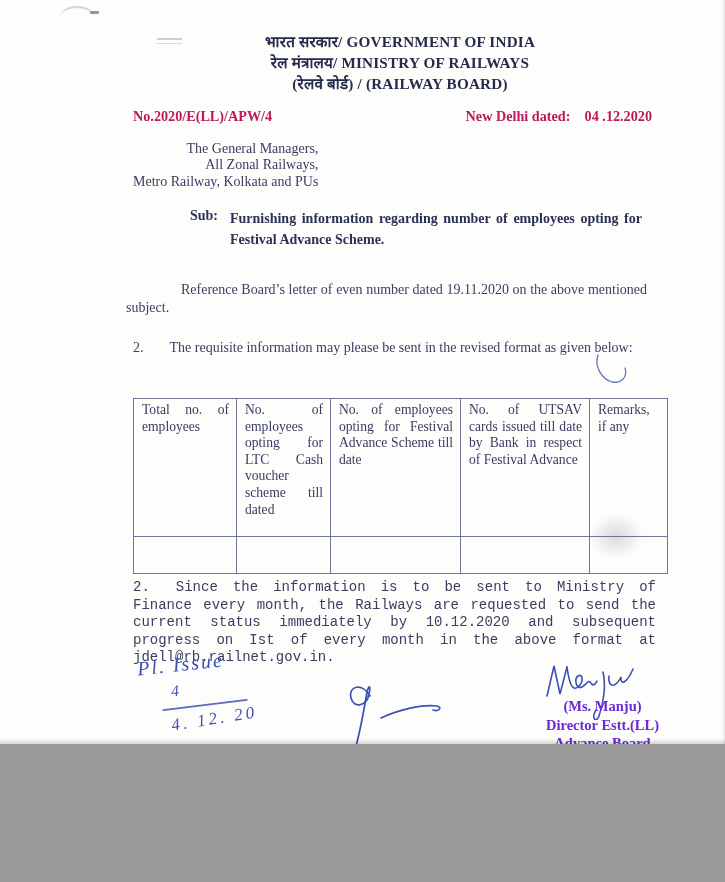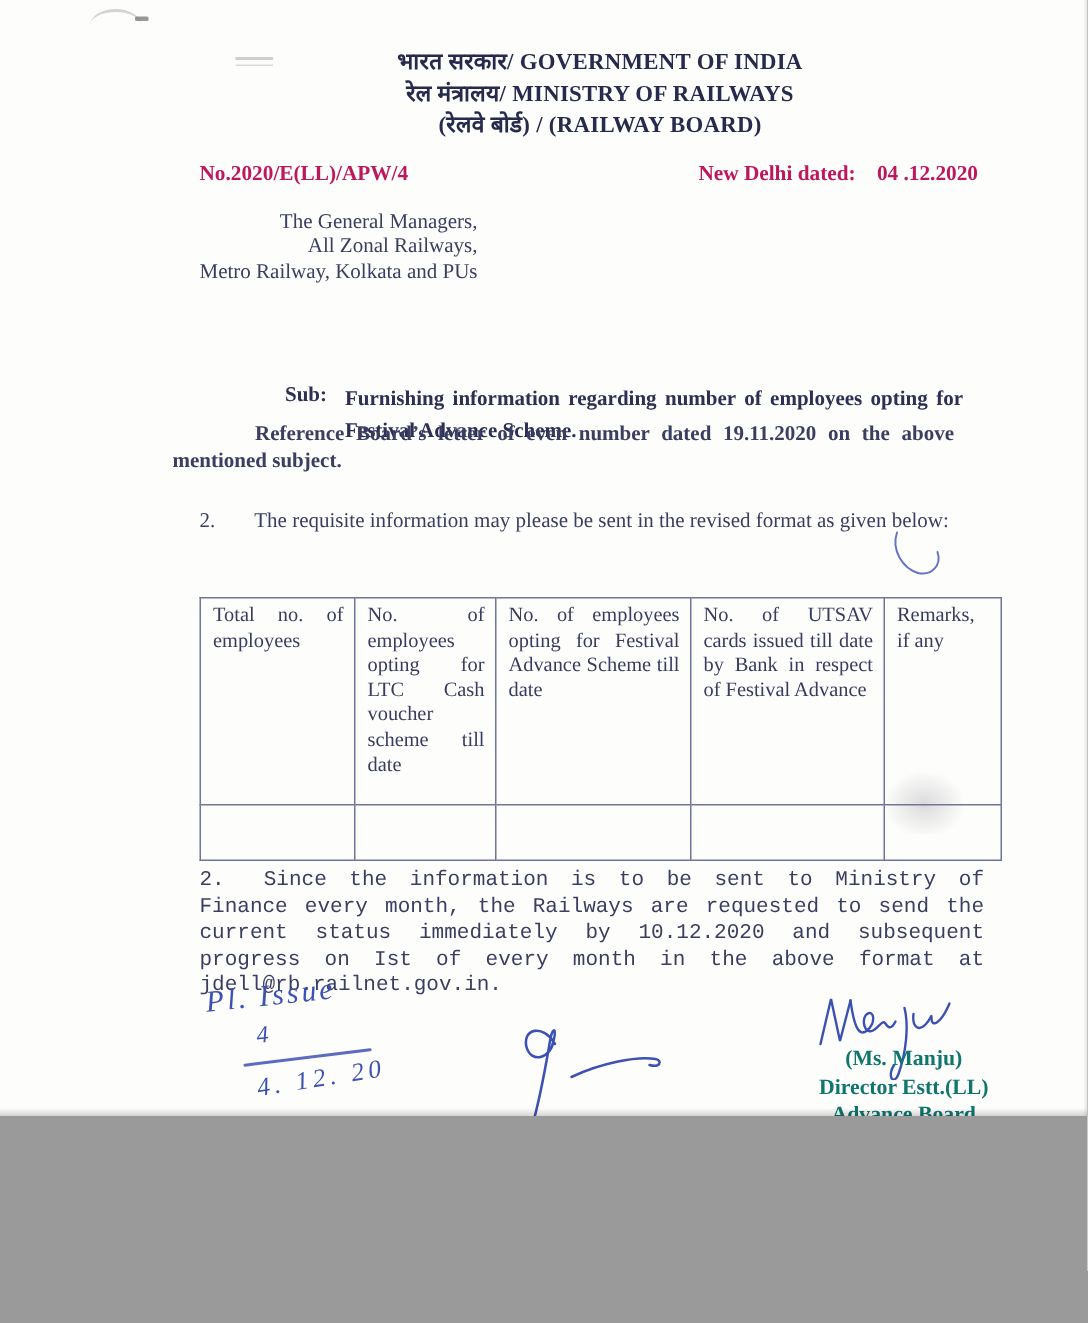--- a/index.html
+++ b/index.html
@@ -17,47 +17,47 @@
   .pre{white-space:pre;}
   
   .letter-head{top:31px;left:70px;width:660px;text-align:center;
     font-weight:700;color:#262b4e;font-size:15.2px;line-height:21px;letter-spacing:.2px;}
   
   .ref-row{top:108px;left:133px;width:519px;display:flex;justify-content:space-between;
     font-weight:700;color:#be185d;font-size:14.2px;}
   
   .addr{top:141px;left:133px;line-height:16.3px;font-size:14px;text-align:right;}
   
-  .subject{top:208px;left:190px;width:456px;display:flex;font-weight:700;color:#2b3054;margin-top:48px;}
+  .subject{top:208px;left:190px;width:456px;display:flex;font-weight:700;color:#2b3054;}
   .subject .lbl{width:40px;flex:none;}
   .subject .txt{width:412px;text-align:justify;line-height:21px;}
   
   .para{margin:0;text-align:justify;line-height:17.6px;font-size:14px;}
-  .p1{top:281px;left:115px;width:521px;text-indent:55px;font-weight:bold;}
+  .p1{top:281px;left:126px;width:521px;text-indent:55px;}
   .p2{top:339px;left:133px;width:524px;}
   .p3{top:579px;left:133px;width:523px;font-family:Liberation Mono, monospace;}
   .pnum{margin-right:26px;}
   
   .info-table{top:398px;left:133px;}
   table{border-collapse:collapse;table-layout:fixed;width:534px;}
   td{border:1.4px solid #70759a;vertical-align:top;
      padding:3px 7px 3px 8px;font-size:13.6px;line-height:16.6px;
      text-align:justify;color:#383c60;}
   tr.hdr td{height:131px;}
   tr.blank td{height:30px;}
   
   .ink{color:#3d51b5;font-style:italic;}
   .hw-note{top:653px;left:137px;font-size:20px;transform:rotate(-6deg);letter-spacing:2px;}
   .hw-num{top:682px;left:171px;font-size:16px;transform:rotate(-6deg);}
   .hw-bar{top:704px;left:162px;width:86px;height:2px;background:#3d51b5;transform:rotate(-7deg);border-radius:2px;opacity:.85;}
   .hw-date{top:709px;left:171px;font-size:17px;transform:rotate(-9deg);letter-spacing:3px;}
   svg.ink-line{stroke:#3d51b5;fill:none;stroke-linecap:round;}
   
   .sig-block{top:697px;left:515px;width:175px;text-align:center;
-    font-weight:700;color:#0f766e;font-size:14.5px;line-height:18.6px;}
+    font-weight:700;color:#6d28d9;font-size:14.5px;line-height:18.6px;}
   
   .stamp{top:764px;left:262px;width:160px;height:92px;transform:rotate(-11deg);
     border:2px solid rgba(124,100,176,.38);border-radius:2px;color:rgba(124,100,176,.55);}
   .stamp .s1{margin-top:3px;text-align:center;font-size:10px;font-weight:700;}
   .stamp .s2{text-align:center;font-size:9px;}
   .stamp .dots{margin:7px 8px 0 8px;height:8px;border-bottom:1px dotted rgba(124,100,176,.5);}
   .stamp-date{position:absolute;right:3px;bottom:16px;font-size:15px;font-weight:700;
     color:#3d51b5;font-style:italic;transform:rotate(-5deg);letter-spacing:1px;}
   
   .smudge{top:512px;left:592px;width:54px;height:44px;
@@ -119,21 +119,21 @@
       <colgroup>
         <col style="width:103px">
           <col style="width:94px">
           <col style="width:130px">
         <col style="width:129px">
           <col style="width:78px">
       </colgroup>
       <tbody>
           <tr class="hdr">
         <td>Total no. of employees</td>
-        <td>No. of employees opting for LTC Cash voucher scheme till date</td>
+        <td>No. of employees opting for LTC Cash voucher scheme till dated</td>
         <td>No. of employees opting for Festival Advance Scheme till date</td>
         <td>No. of UTSAV cards issued till date by Bank in respect of Festival Advance</td>
         <td>Remarks, if any</td>
       </tr>
       <tr class="blank">
         <td></td>
         <td></td>
         <td></td>
         <td></td>
         <td></td>

